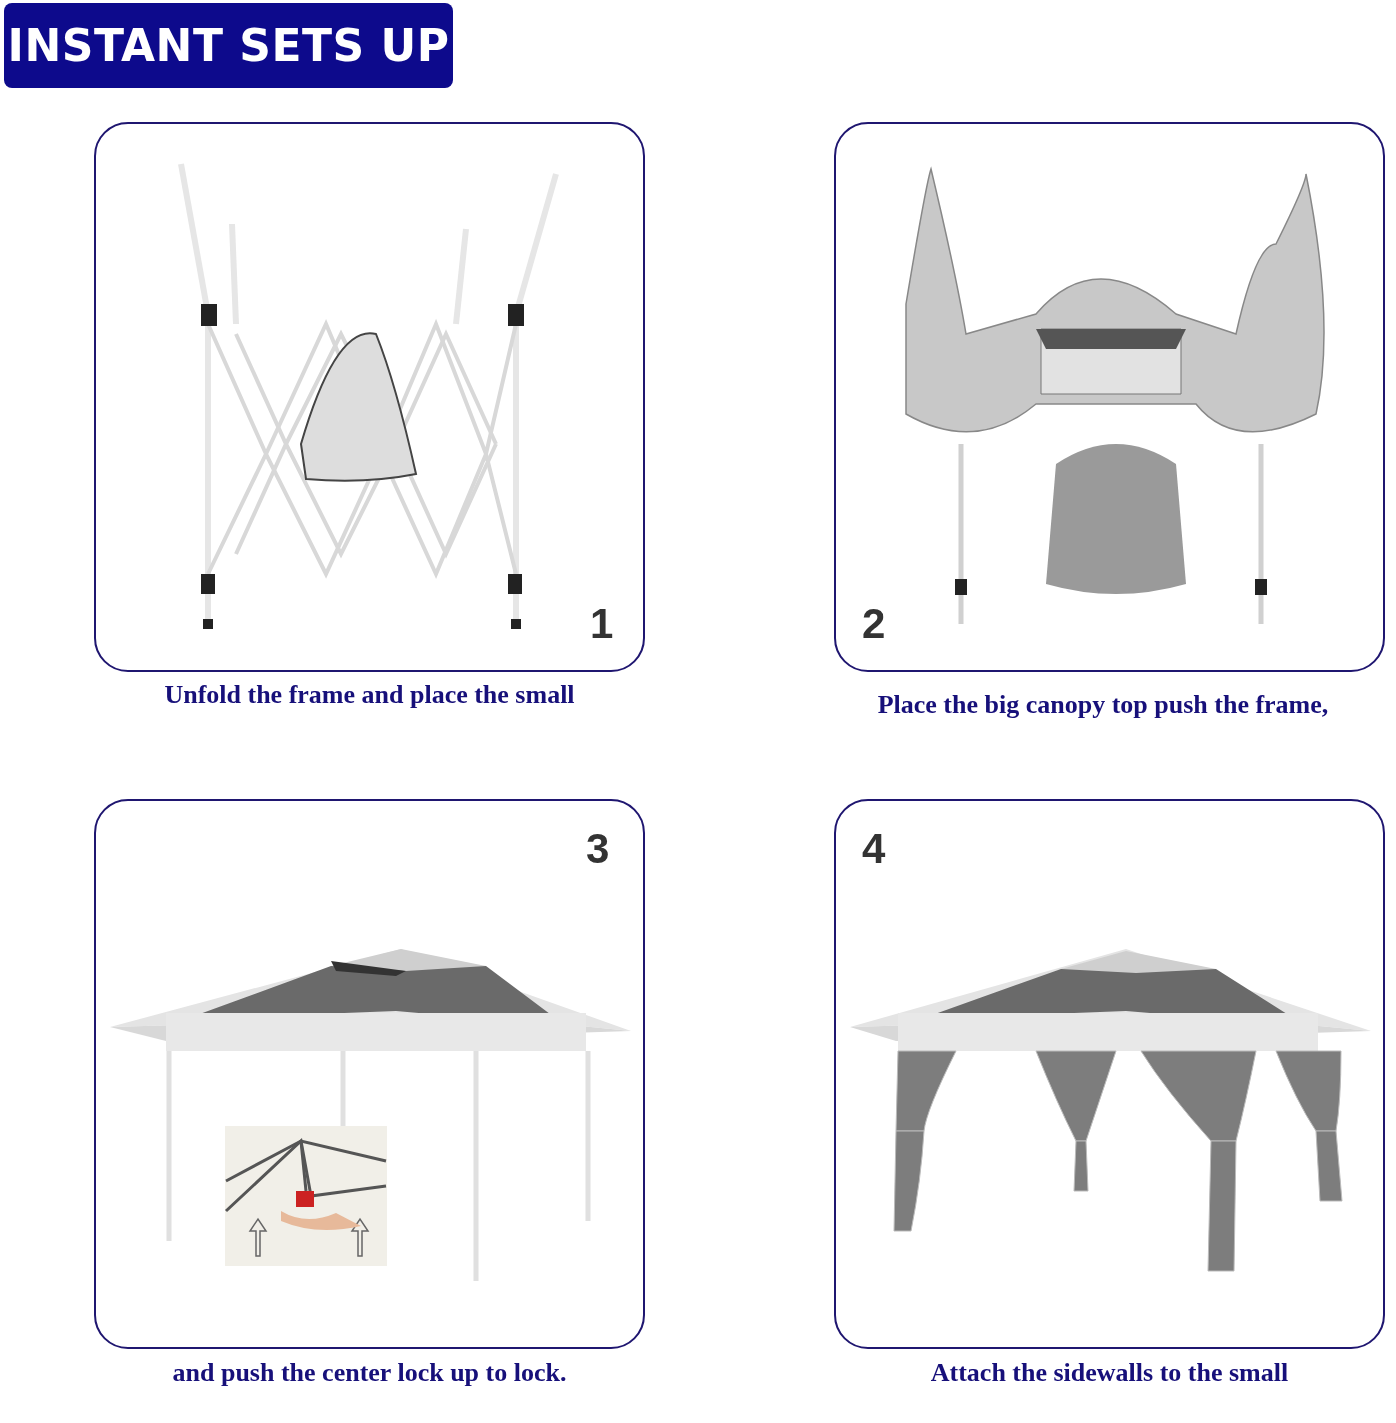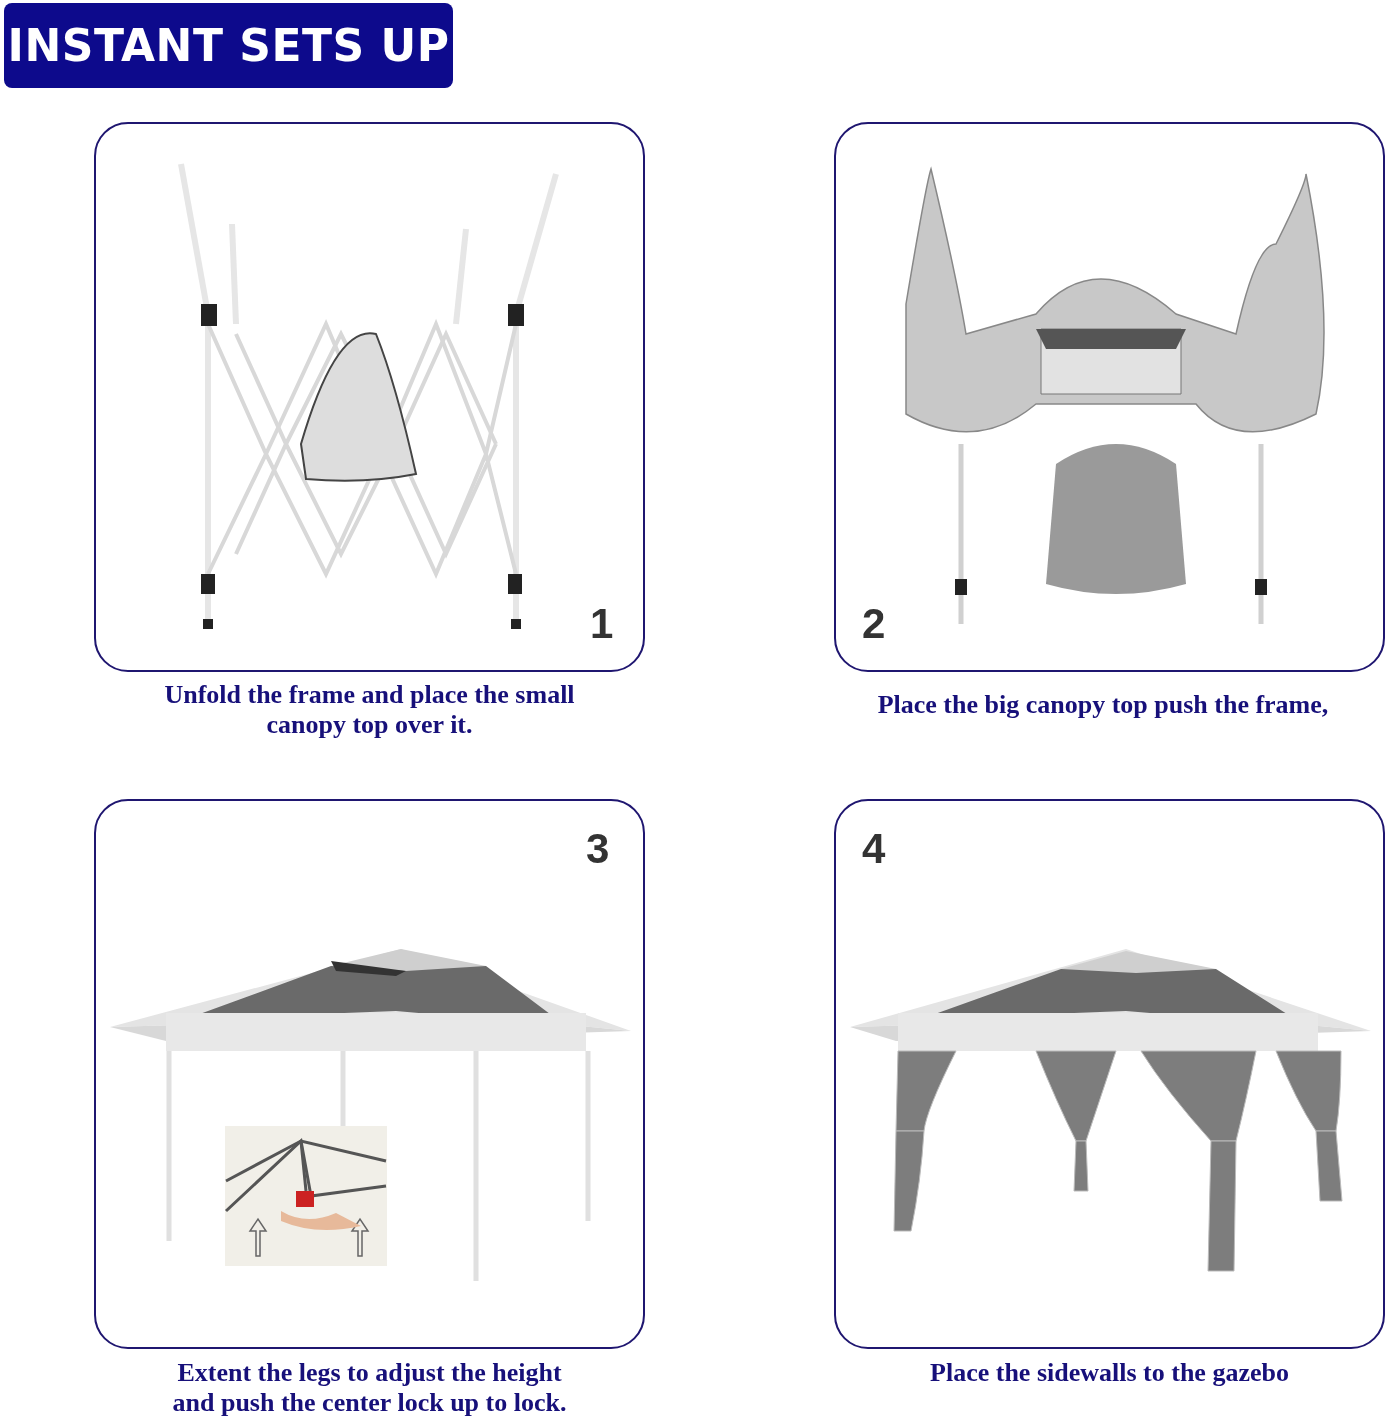--- a/index.html
+++ b/index.html
@@ -41,21 +41,20 @@
       <rect x="105" y="450" width="14" height="20"></rect>
         <rect x="412" y="450" width="14" height="20"></rect>
       <rect x="107" y="495" width="10" height="10"></rect>
         <rect x="415" y="495" width="10" height="10"></rect>
     </g>
   </svg>
   <div class="num" style="left:494px;top:476px;">1</div>
 </div>
 <div class="caption" style="left:94px;top:680px;width:551px;">
   <div>Unfold the frame and place the small</div>
-  <div>canopy top over it.</div>
 </div>
 
 <div class="panel" style="left:834px;top:122px;width:551px;height:550px;">
   <svg width="551" height="550" viewBox="0 0 551 550">
     <g stroke="#d0d0d0" stroke-width="5">
       <line x1="125" y1="320" x2="125" y2="500"></line>
         <line x1="425" y1="320" x2="425" y2="500"></line>
     </g>
     <path d="M220,340 Q280,300 340,340 L350,460 Q280,480 210,460 Z" fill="#9a9a9a"></path>
     <path d="M70,180 Q90,60 95,45 Q120,150 130,210 L200,190 Q260,120 340,190 L400,210 Q420,120 440,120 Q470,60 470,50 Q500,200 480,290 Q400,330 360,280 L200,280 Q140,330 70,290 Z" fill="#c8c8c8" stroke="#888" stroke-width="1.5"></path>
@@ -95,21 +94,20 @@
     <rect x="200" y="390" width="18" height="16" fill="#c22"></rect>
     <g stroke="#666" stroke-width="1.5" fill="none">
       <path d="M160,455 L160,430 L154,430 L162,418 L170,430 L164,430 L164,455 Z"></path>
       <path d="M262,455 L262,430 L256,430 L264,418 L272,430 L266,430 L266,455 Z"></path>
     </g>
     <path d="M185,410 Q210,425 240,412 L265,425 Q220,435 185,420 Z" fill="#e7b99a"></path>
   </svg>
   <div class="num" style="left:490px;top:24px;">3</div>
 </div>
 <div class="caption" style="left:94px;top:1358px;width:551px;">
-  <div>Extent the legs to adjust the height</div>
   <div>and push the center lock up to lock.</div>
 </div>
 
 <div class="panel" style="left:834px;top:799px;width:551px;height:550px;">
   <svg width="551" height="550" viewBox="0 0 551 550">
     <polygon points="14,226 290,148 535,230 380,215" fill="#e4e4e4"></polygon>
     <polygon points="85,218 225,168 380,168 470,225 290,210" fill="#6a6a6a"></polygon>
     <polygon points="225,168 290,150 380,168 300,172" fill="#cfcfcf"></polygon>
     <polygon points="14,226 380,215 535,230 380,235 60,240" fill="#d8d8d8"></polygon>
     <rect x="62" y="212" width="420" height="38" fill="#e8e8e8"></rect>
@@ -120,14 +118,14 @@
       <path d="M240,340 L250,340 L252,390 L238,390 Z"></path>
       <path d="M305,250 L420,250 Q410,300 400,340 L375,340 Q330,290 305,250 Z"></path>
       <path d="M375,340 L400,340 L398,470 L372,470 Z"></path>
       <path d="M440,250 L505,250 Q505,300 500,330 L480,330 Q460,300 440,250 Z"></path>
       <path d="M480,330 L500,330 L506,400 L484,400 Z"></path>
     </g>
   </svg>
   <div class="num" style="left:26px;top:24px;">4</div>
 </div>
 <div class="caption" style="left:834px;top:1358px;width:551px;">
-  <div>Place the sidewalls to the gazebo</div>
+  <div>Attach the sidewalls to the small</div>
 </div>
 
 </body></html>

